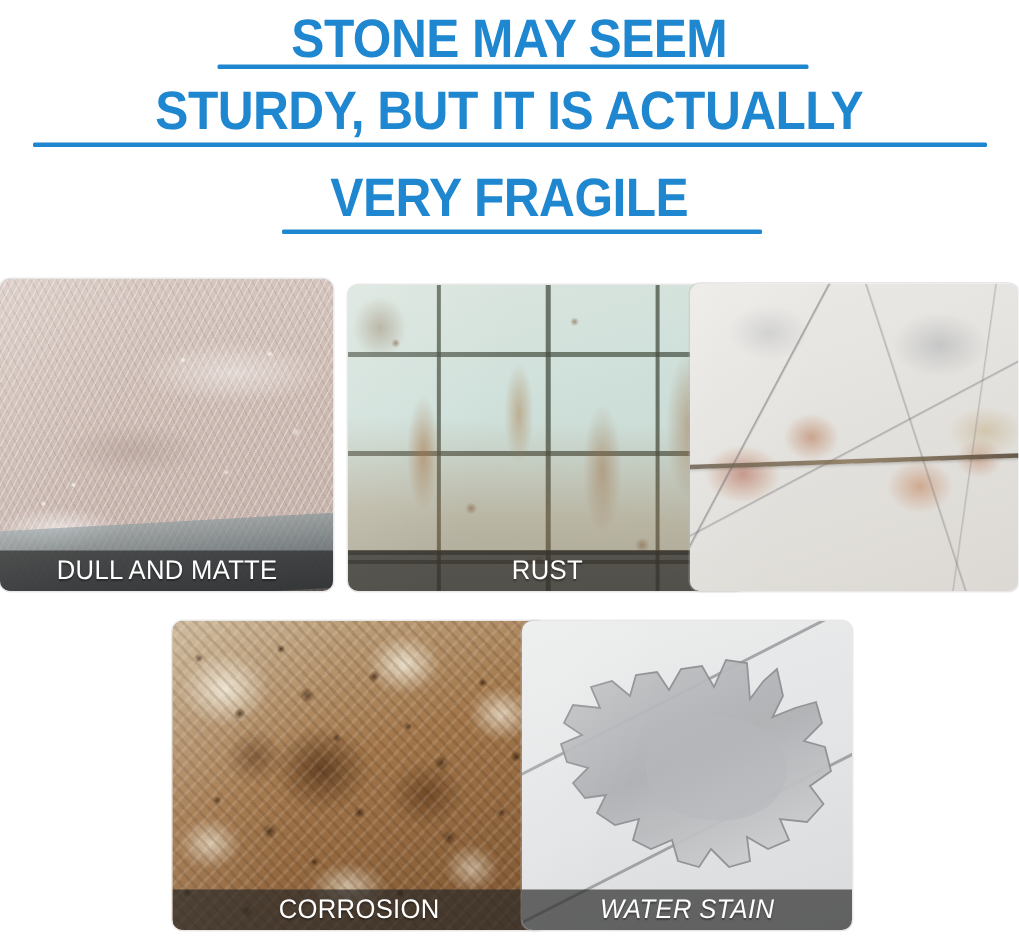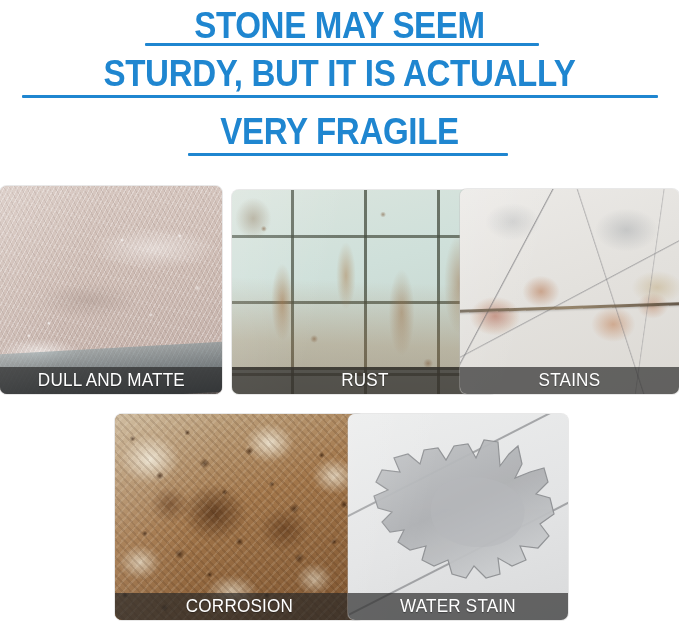--- a/index.html
+++ b/index.html
@@ -83,21 +83,21 @@
     transform: scaleX(0.95);
     white-space: nowrap;
     text-shadow: 0 1px 1px rgba(0,0,0,0.35);
   }
 
   
   #tile-dull     { left: 0px;   top: 186px; width: 222px; height: 208px; }
   #tile-rust     { left: 232px; top: 190px; width: 265px; height: 204px; }
   #tile-stains   { left: 460px; top: 189px; width: 219px; height: 205px; }
   #tile-corrosion{ left: 115px; top: 414px; width: 249px; height: 206px; }
-  #tile-water    { left: 348px; top: 414px; width: 220px; height: 206px; }
+  #tile-water    { left: 348px; top: 414px; width: 220px; height: 206px; font-style: italic; }
 
   
   .ph-dull {
     background-color: #cbb9b2;
     background-image:
       radial-gradient(ellipse 60px 20px at 18% 80%, rgba(255,255,255,.55), transparent 70%),
       radial-gradient(ellipse 90px 30px at 70% 30%, rgba(255,255,255,.40), transparent 70%),
       radial-gradient(ellipse 70px 25px at 40% 55%, rgba(160,140,132,.35), transparent 70%),
       repeating-linear-gradient(118deg,
         rgba(255,255,255,.30) 0px, rgba(255,255,255,.30) 1px,
@@ -304,23 +304,20 @@
   <div class="tile-photo ph-rust"></div>
   <div class="sheen"></div>
   <div class="caption-bar">
     <span class="caption-text">RUST</span>
   </div>
 </div>
 
 <div class="tile" id="tile-stains">
   <div class="tile-photo ph-stains"></div>
   <div class="sheen"></div>
-  <div class="caption-bar">
-    <span class="caption-text">STAINS</span>
-  </div>
 </div>
 
 <div class="tile" id="tile-corrosion">
   <div class="tile-photo ph-corrosion"></div>
   <div class="sheen"></div>
   <div class="caption-bar">
     <span class="caption-text">CORROSION</span>
   </div>
 </div>
 

